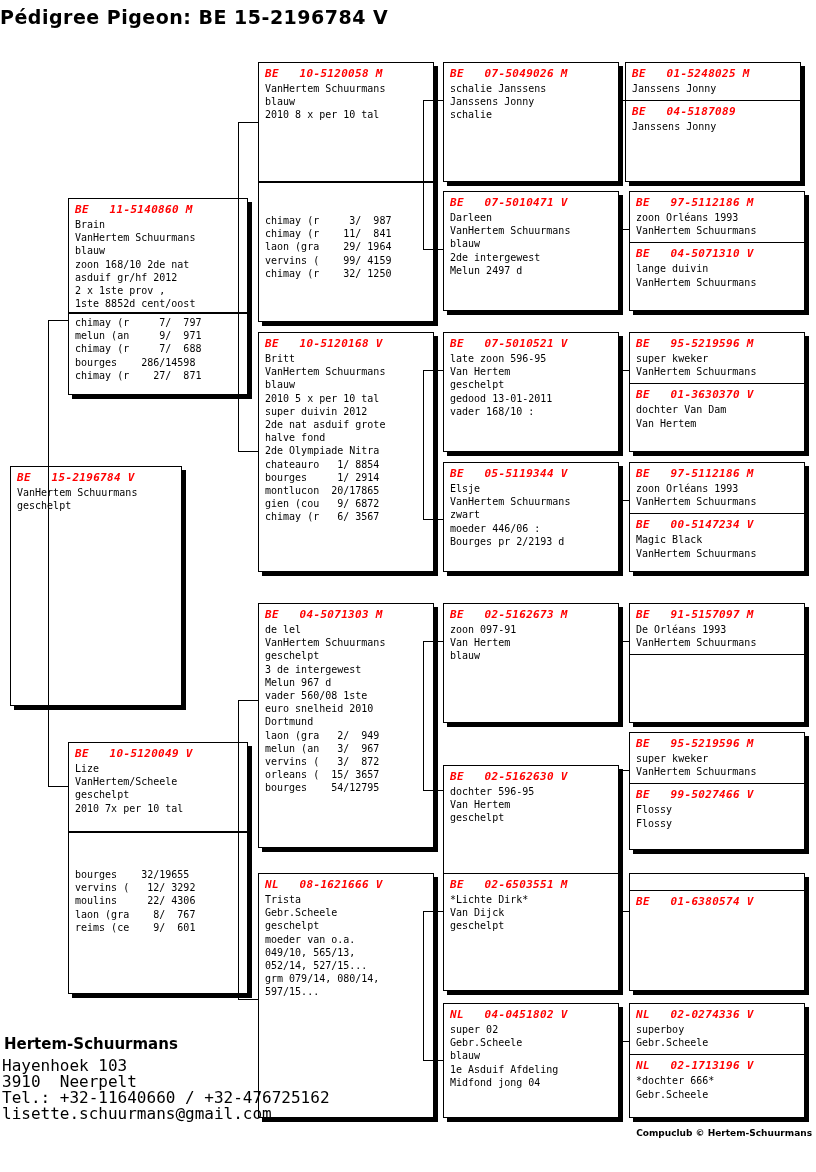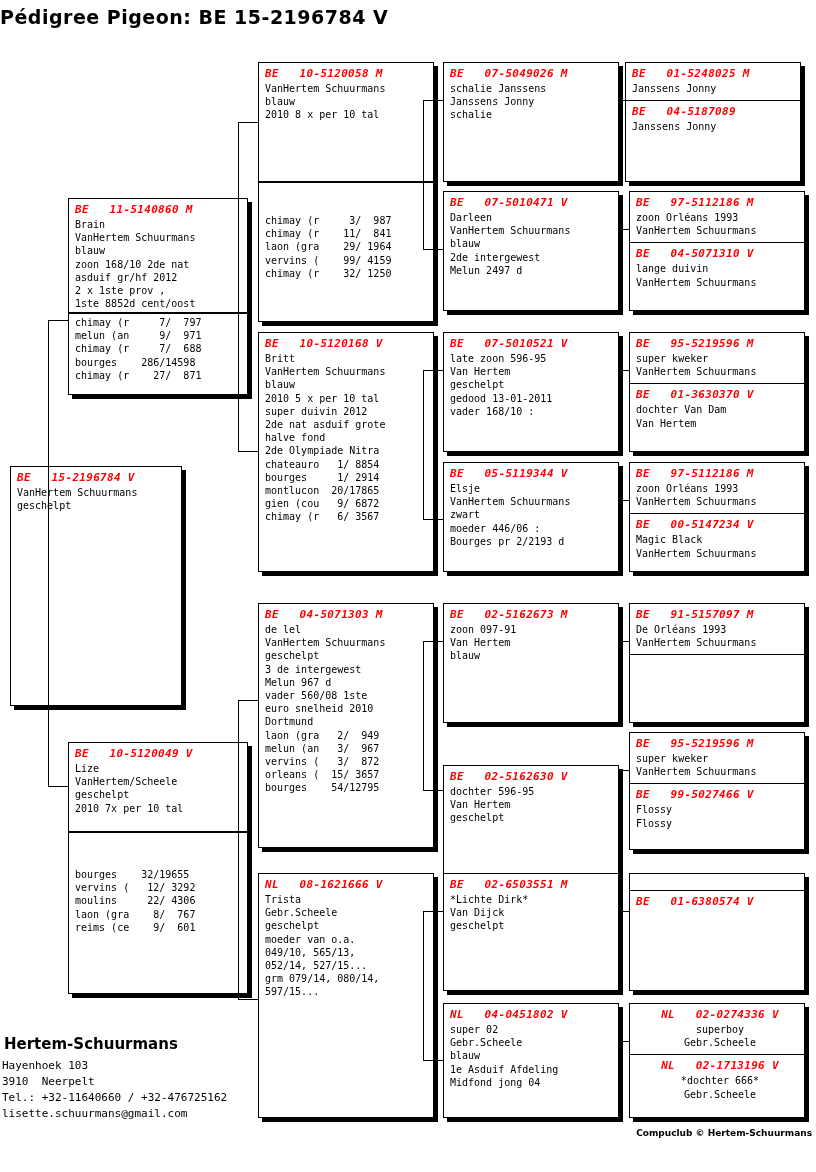--- a/index.html
+++ b/index.html
@@ -75,21 +75,21 @@
     left: 4px;
     top: 1035px;
     font-family: "DejaVu Sans", sans-serif;
     font-size: 15px;
     font-weight: bold;
   }
   .footer-lines {
     position: absolute;
     left: 2px;
     top: 1058px;
-    font-size: 11px;
+    font-size: 16px;
     line-height: 16px;
     white-space: pre;
   }
   .credit {
     position: absolute;
     right: 4px;
     top: 1128px;
     font-family: "DejaVu Sans", sans-serif;
     font-size: 9px;
     font-weight: bold;
@@ -335,21 +335,21 @@
 </div>
 
 <div class="box" style="left:629px; top:873px; width:176px; height:118px;">
   <div class="sep" style="margin-top:16px;"></div>
   <div class="blk">
     <div class="ring">BE   01-6380574 V</div>
     <div class="lines"></div>
   </div>
 </div>
 
-<div class="box" style="left:629px; top:1003px; width:176px; height:115px;text-align:center;">
+<div class="box" style="left:629px; top:1003px; width:176px; height:115px;">
   <div class="blk">
     <div class="ring">NL   02-0274336 V</div>
     <div class="lines">superboy
 Gebr.Scheele</div>
   </div>
   <div class="sep"></div>
   <div class="blk">
     <div class="ring">NL   02-1713196 V</div>
     <div class="lines">*dochter 666*
 Gebr.Scheele</div>

